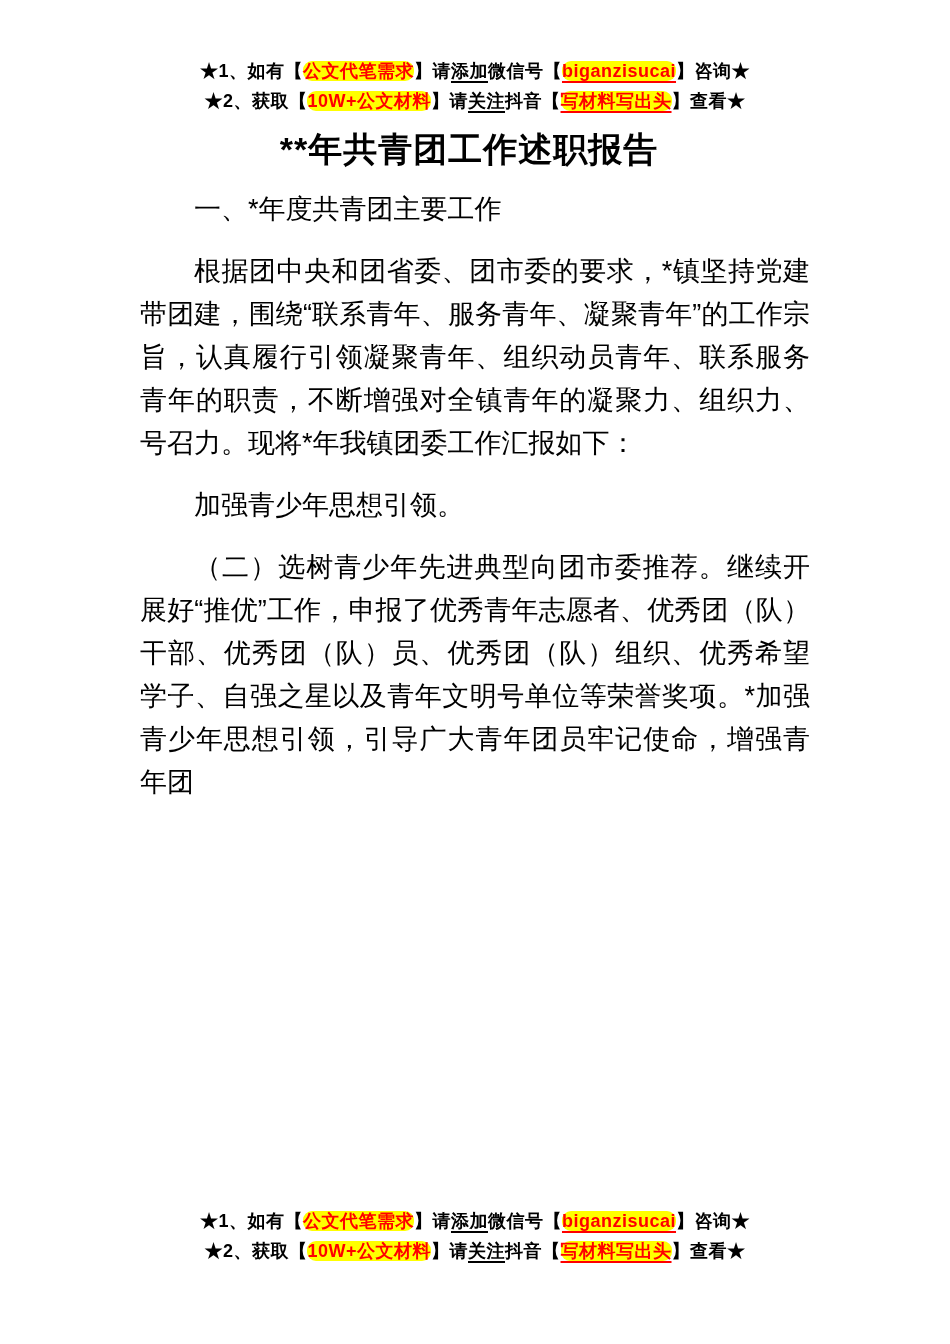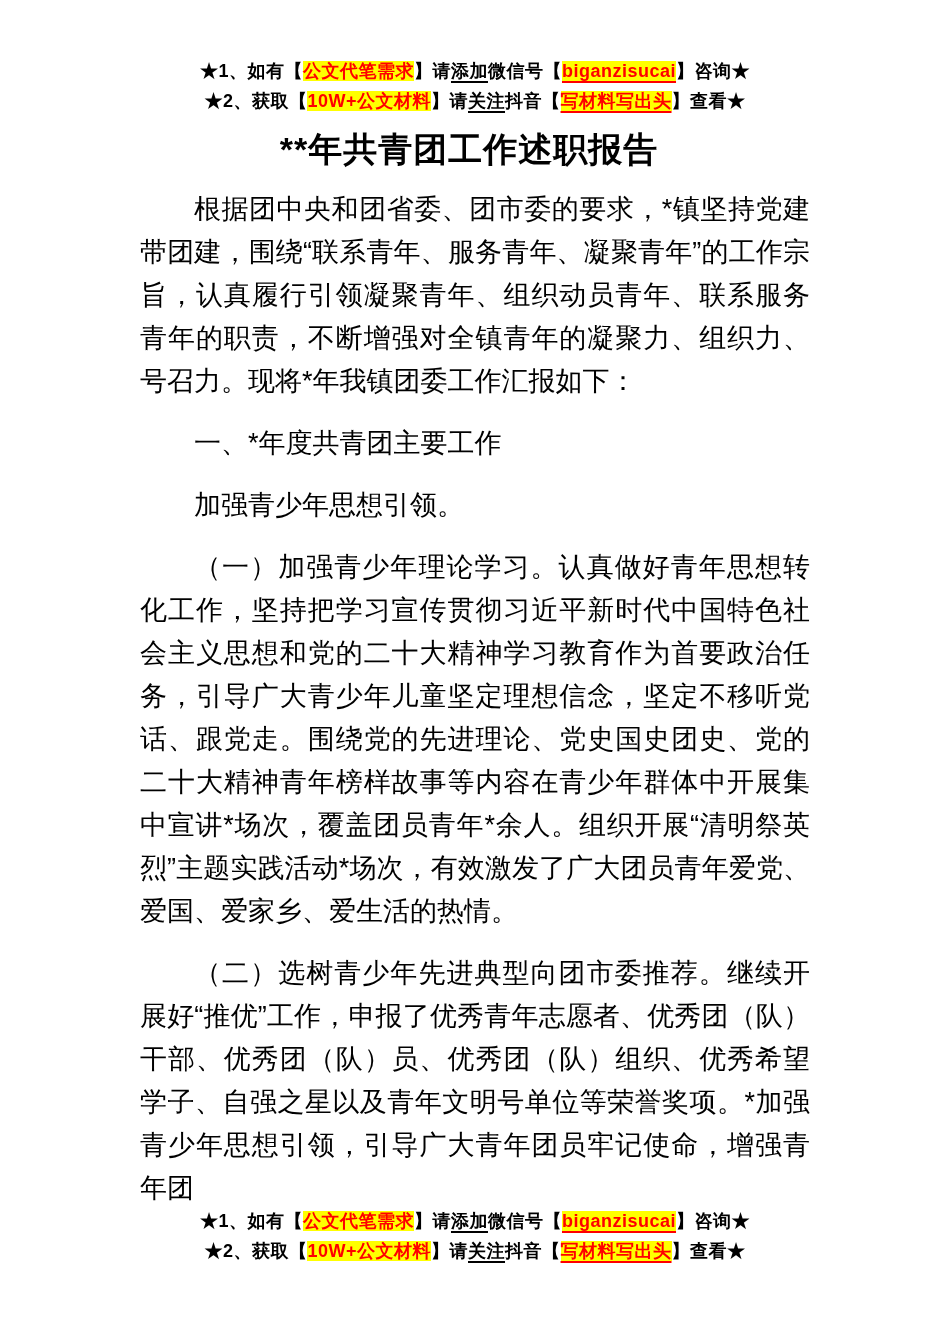--- a/index.html
+++ b/index.html
@@ -18,21 +18,21 @@
     text-align: center;
     font-weight: 700;
     font-size: 18px;
     line-height: 30px;
     letter-spacing: 0.5px;
     white-space: nowrap;
   }
   .notice-header { padding-top: 56px; }
   .notice-footer { position: absolute; top: 1206px; left: 0; right: 0; }
   .seg { }
-  .red-hl { color: #FF0000; background: #FFFF00; }
+  .red-hl { color: #FF0000; background: #FFFF00; border-radius: 9px; }
   .u {
     text-decoration: underline;
     text-decoration-thickness: 2px;
     text-underline-offset: 4px;
     text-align: center;
   }
   
   .doc-title {
     margin: 10px 12px 0 0;
     text-align: center;
@@ -60,24 +60,23 @@
 <div class="page">
 
   <div class="notice notice-header">
     <div class="notice-line"><span class="seg">★1、如有【</span><span class="seg red-hl">公文代笔需求</span><span class="seg">】请</span><span class="seg u">添加</span><span class="seg">微信号【</span><span class="seg red-hl u">biganzisucai</span><span class="seg">】咨询★</span></div>
     <div class="notice-line"><span class="seg">★2、获取【</span><span class="seg red-hl">10W+公文材料</span><span class="seg">】请</span><span class="seg u">关注</span><span class="seg">抖音【</span><span class="seg red-hl u">写材料写出头</span><span class="seg">】查看★</span></div>
   </div>
 
   <h1 class="doc-title">**年共青团工作述职报告</h1>
 
   <div class="doc-body">
+    <p class="para">一、*年度共青团主要工作</p>
     <p class="para">根据团中央和团省委、团市委的要求，*镇坚持党建带团建，围绕“联系青年、服务青年、凝聚青年”的工作宗旨，认真履行引领凝聚青年、组织动员青年、联系服务青年的职责，不断增强对全镇青年的凝聚力、组织力、号召力。现将*年我镇团委工作汇报如下：</p>
-    <p class="para">一、*年度共青团主要工作</p>
     <p class="para">加强青少年思想引领。</p>
-    <p class="para">（一）加强青少年理论学习。认真做好青年思想转化工作，坚持把学习宣传贯彻习近平新时代中国特色社会主义思想和党的二十大精神学习教育作为首要政治任务，引导广大青少年儿童坚定理想信念，坚定不移听党话、跟党走。围绕党的先进理论、党史国史团史、党的二十大精神青年榜样故事等内容在青少年群体中开展集中宣讲*场次，覆盖团员青年*余人。组织开展“清明祭英烈”主题实践活动*场次，有效激发了广大团员青年爱党、爱国、爱家乡、爱生活的热情。</p>
     <p class="para">（二）选树青少年先进典型向团市委推荐。继续开展好“推优”工作，申报了优秀青年志愿者、优秀团（队）干部、优秀团（队）员、优秀团（队）组织、优秀希望学子、自强之星以及青年文明号单位等荣誉奖项。*加强青少年思想引领，引导广大青年团员牢记使命，增强青年团</p>
   </div>
 
   <div class="notice notice-footer">
     <div class="notice-line"><span class="seg">★1、如有【</span><span class="seg red-hl">公文代笔需求</span><span class="seg">】请</span><span class="seg u">添加</span><span class="seg">微信号【</span><span class="seg red-hl u">biganzisucai</span><span class="seg">】咨询★</span></div>
     <div class="notice-line"><span class="seg">★2、获取【</span><span class="seg red-hl">10W+公文材料</span><span class="seg">】请</span><span class="seg u">关注</span><span class="seg">抖音【</span><span class="seg red-hl u">写材料写出头</span><span class="seg">】查看★</span></div>
   </div>
 
 </div>
 

